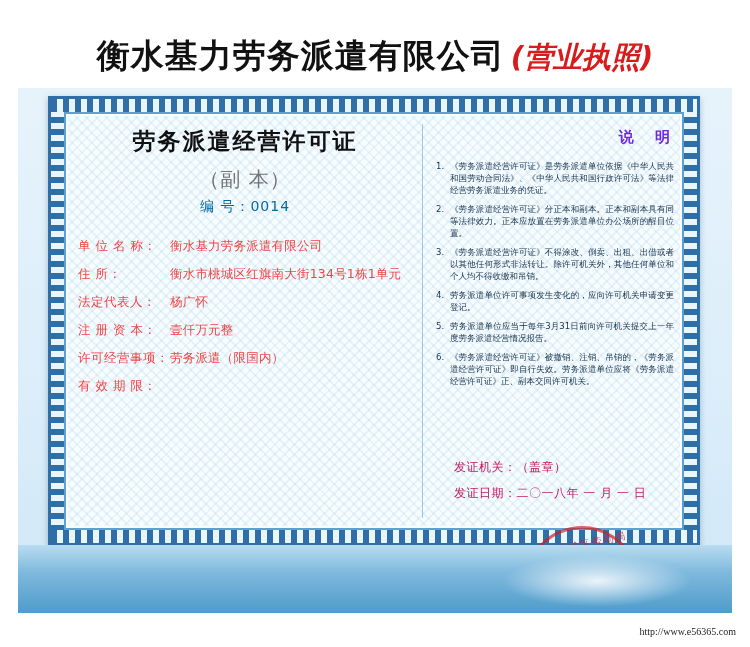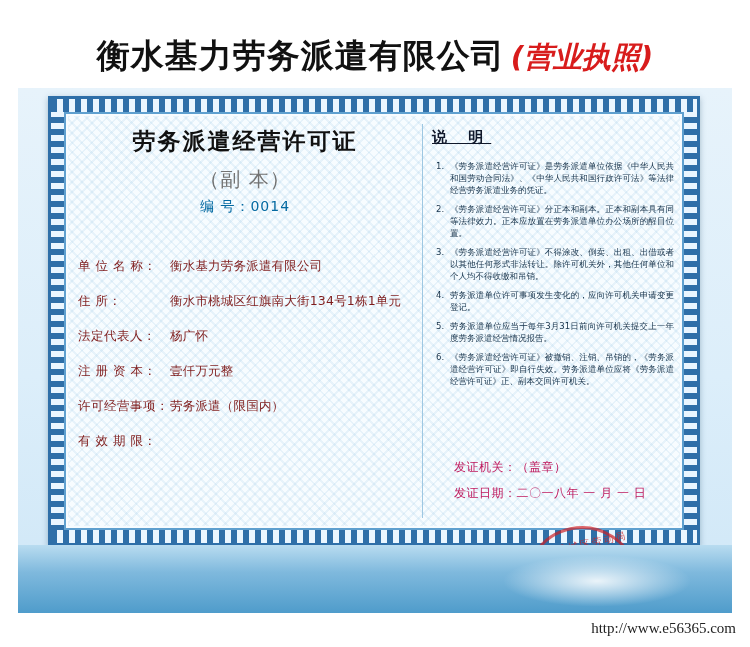--- a/index.html
+++ b/index.html
@@ -179,23 +179,22 @@
     position: absolute;
     left: 8px;
     top: 120px;
     width: 336px;
   }
   .field-row {
     display: flex;
     align-items: flex-end;
     margin-bottom: 13px;
     font-size: 12.5px;
-    color: #7f1d1d;
+    color: #ef4444;
     line-height: 15px;
-    margin-top: 20px;
   }
   .field-label {
     width: 92px;
     flex: 0 0 92px;
     letter-spacing: 0.5px;
     white-space: nowrap;
   }
   .field-value {
     flex: 1;
     word-break: break-all;
@@ -208,26 +207,25 @@
     left: 362px;
     top: 0;
     right: 0;
     height: 100%;
   }
   .notes-title {
     position: absolute;
     left: 0;
     top: 10px;
     width: 100%;
-    text-align: left;
+    text-align: right;
     font-size: 15px;
-    color: #0f172a;
+    color: #6d28d9;
     letter-spacing: 8px;
     font-weight: bold;
-    text-decoration: underline;
   }
   .notes-list {
     position: absolute;
     left: 4px;
     top: 42px;
     right: 4px;
   }
   .note-item {
     display: flex;
     font-size: 8.5px;
@@ -292,21 +290,21 @@
     white-space: nowrap;
   }
   .seal-arc-text { top: 10px; }
   .seal-bottom-text { bottom: 10px; font-size: 9px; }
 
   
   .footer-url {
     position: absolute;
     right: 14px;
     bottom: 10px;
-    font-size: 15px;
+    font-size: 10px;
     color: #222;
     font-family: "Liberation Serif", "DejaVu Serif", serif;
     background: rgba(255,255,255,0.0);
   }
 </style>
 </head>
 <body>
 
 <div class="page-heading">
   <span class="h-main">衡水基力劳务派遣有限公司</span><span class="h-sub">(营业执照)</span>

